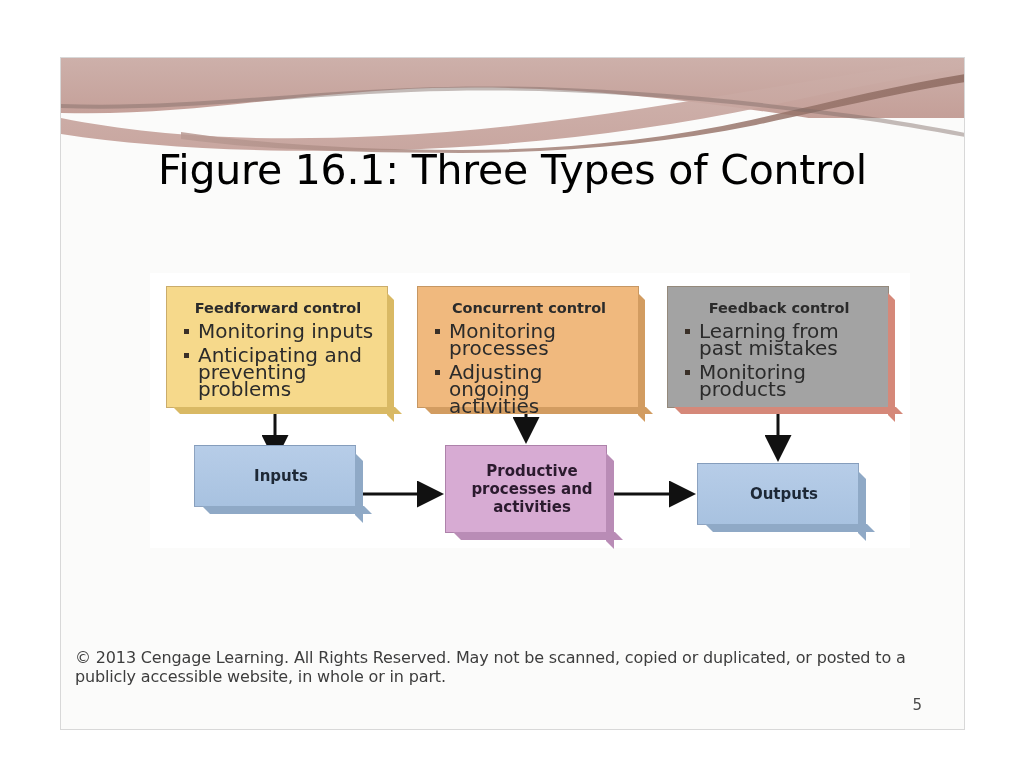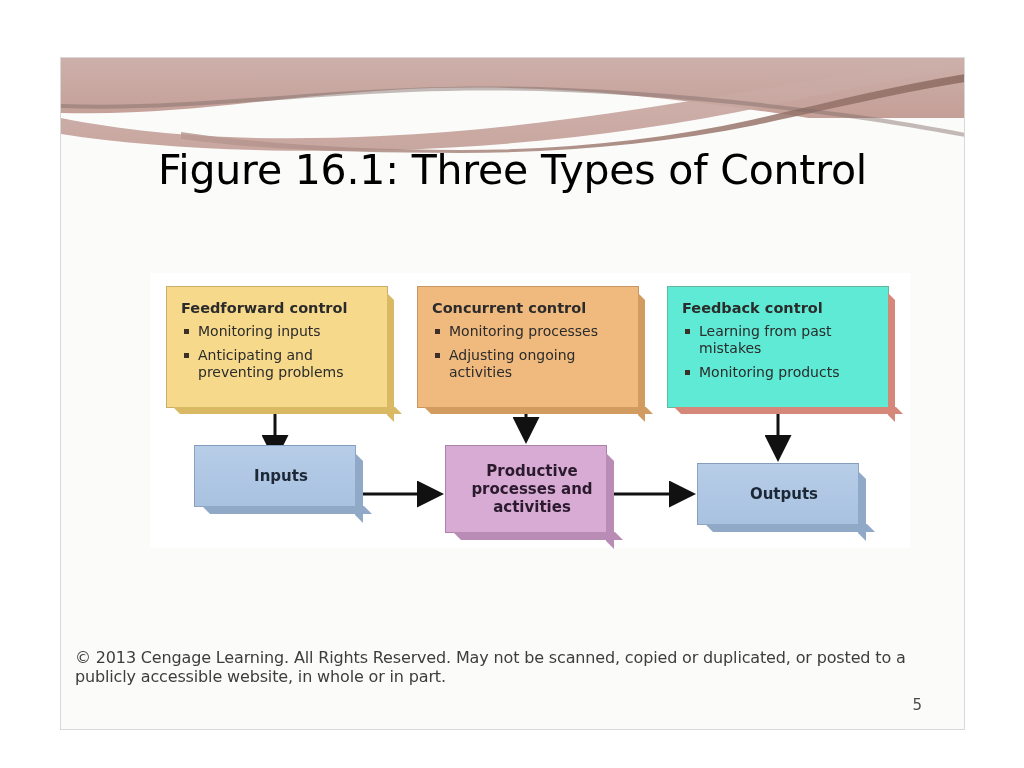--- a/index.html
+++ b/index.html
@@ -94,29 +94,30 @@
     height: 7px;
     transform: skewX(45deg);
     transform-origin: left top;
   }
   .ctrl-title {
     font-size: 14.5px;
     font-weight: bold;
     color: #2b2b2b;
     margin-bottom: 7px;
     font-family: "DejaVu Sans", sans-serif;
+    text-align: center;
   }
   .ctrl-list {
     margin: 0;
     padding: 0;
     list-style: none;
   }
   .ctrl-list li {
     position: relative;
-    font-size: 14px;
+    font-size: 20px;
     line-height: 17px;
     color: #2b2b2b;
     padding-left: 17px;
     margin-bottom: 7px;
     font-family: "DejaVu Sans", sans-serif;
   }
   .ctrl-list li .bullet {
     position: absolute;
     left: 3px;
     top: 6px;
@@ -126,21 +127,21 @@
   }
 
   #box-feedforward { left: 16px; background: #f6d98b; }
   #box-feedforward .shadow3d,
   #box-feedforward .shadow3d-bot { background: #d9b964; }
 
   #box-concurrent { left: 267px; background: #f0b97e; }
   #box-concurrent .shadow3d,
   #box-concurrent .shadow3d-bot { background: #d29c61; }
 
-  #box-feedback { left: 517px; background: #5eead4; }
+  #box-feedback { left: 517px; background: #a3a3a3; }
   #box-feedback .shadow3d,
   #box-feedback .shadow3d-bot { background: #d58879; }
 
   
   .proc-box {
     position: absolute;
     box-sizing: border-box;
     display: flex;
     align-items: center;
     justify-content: center;

